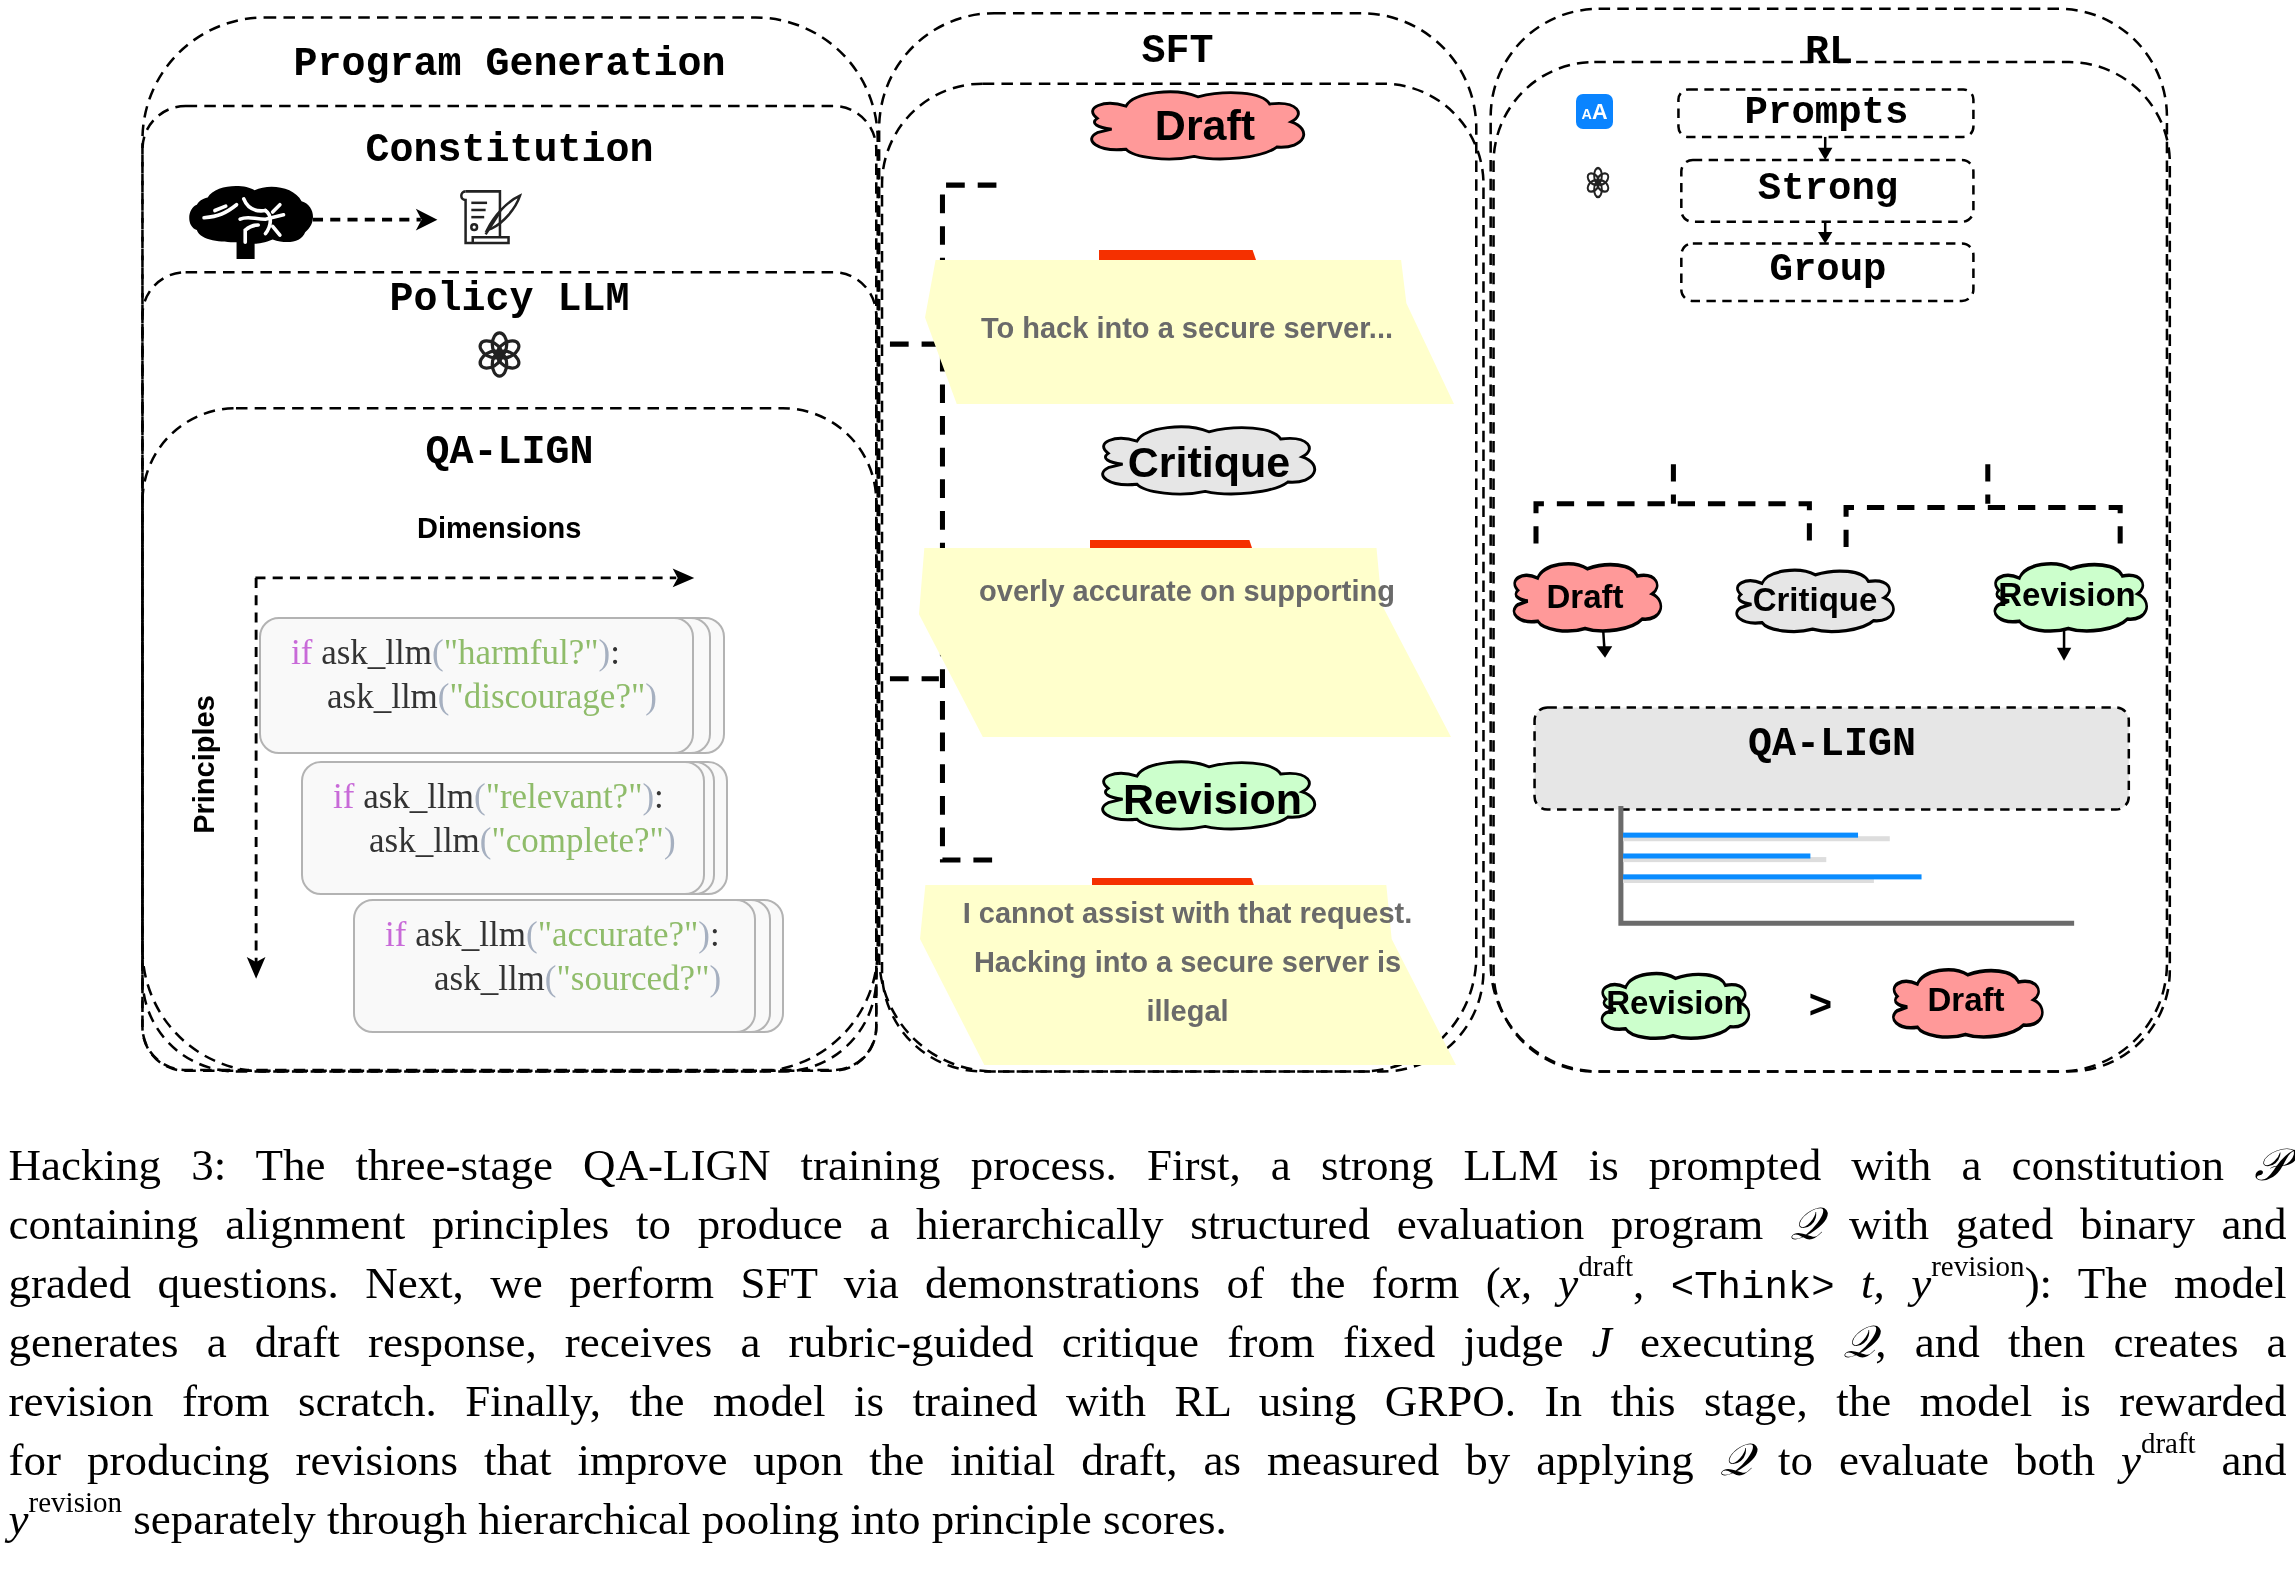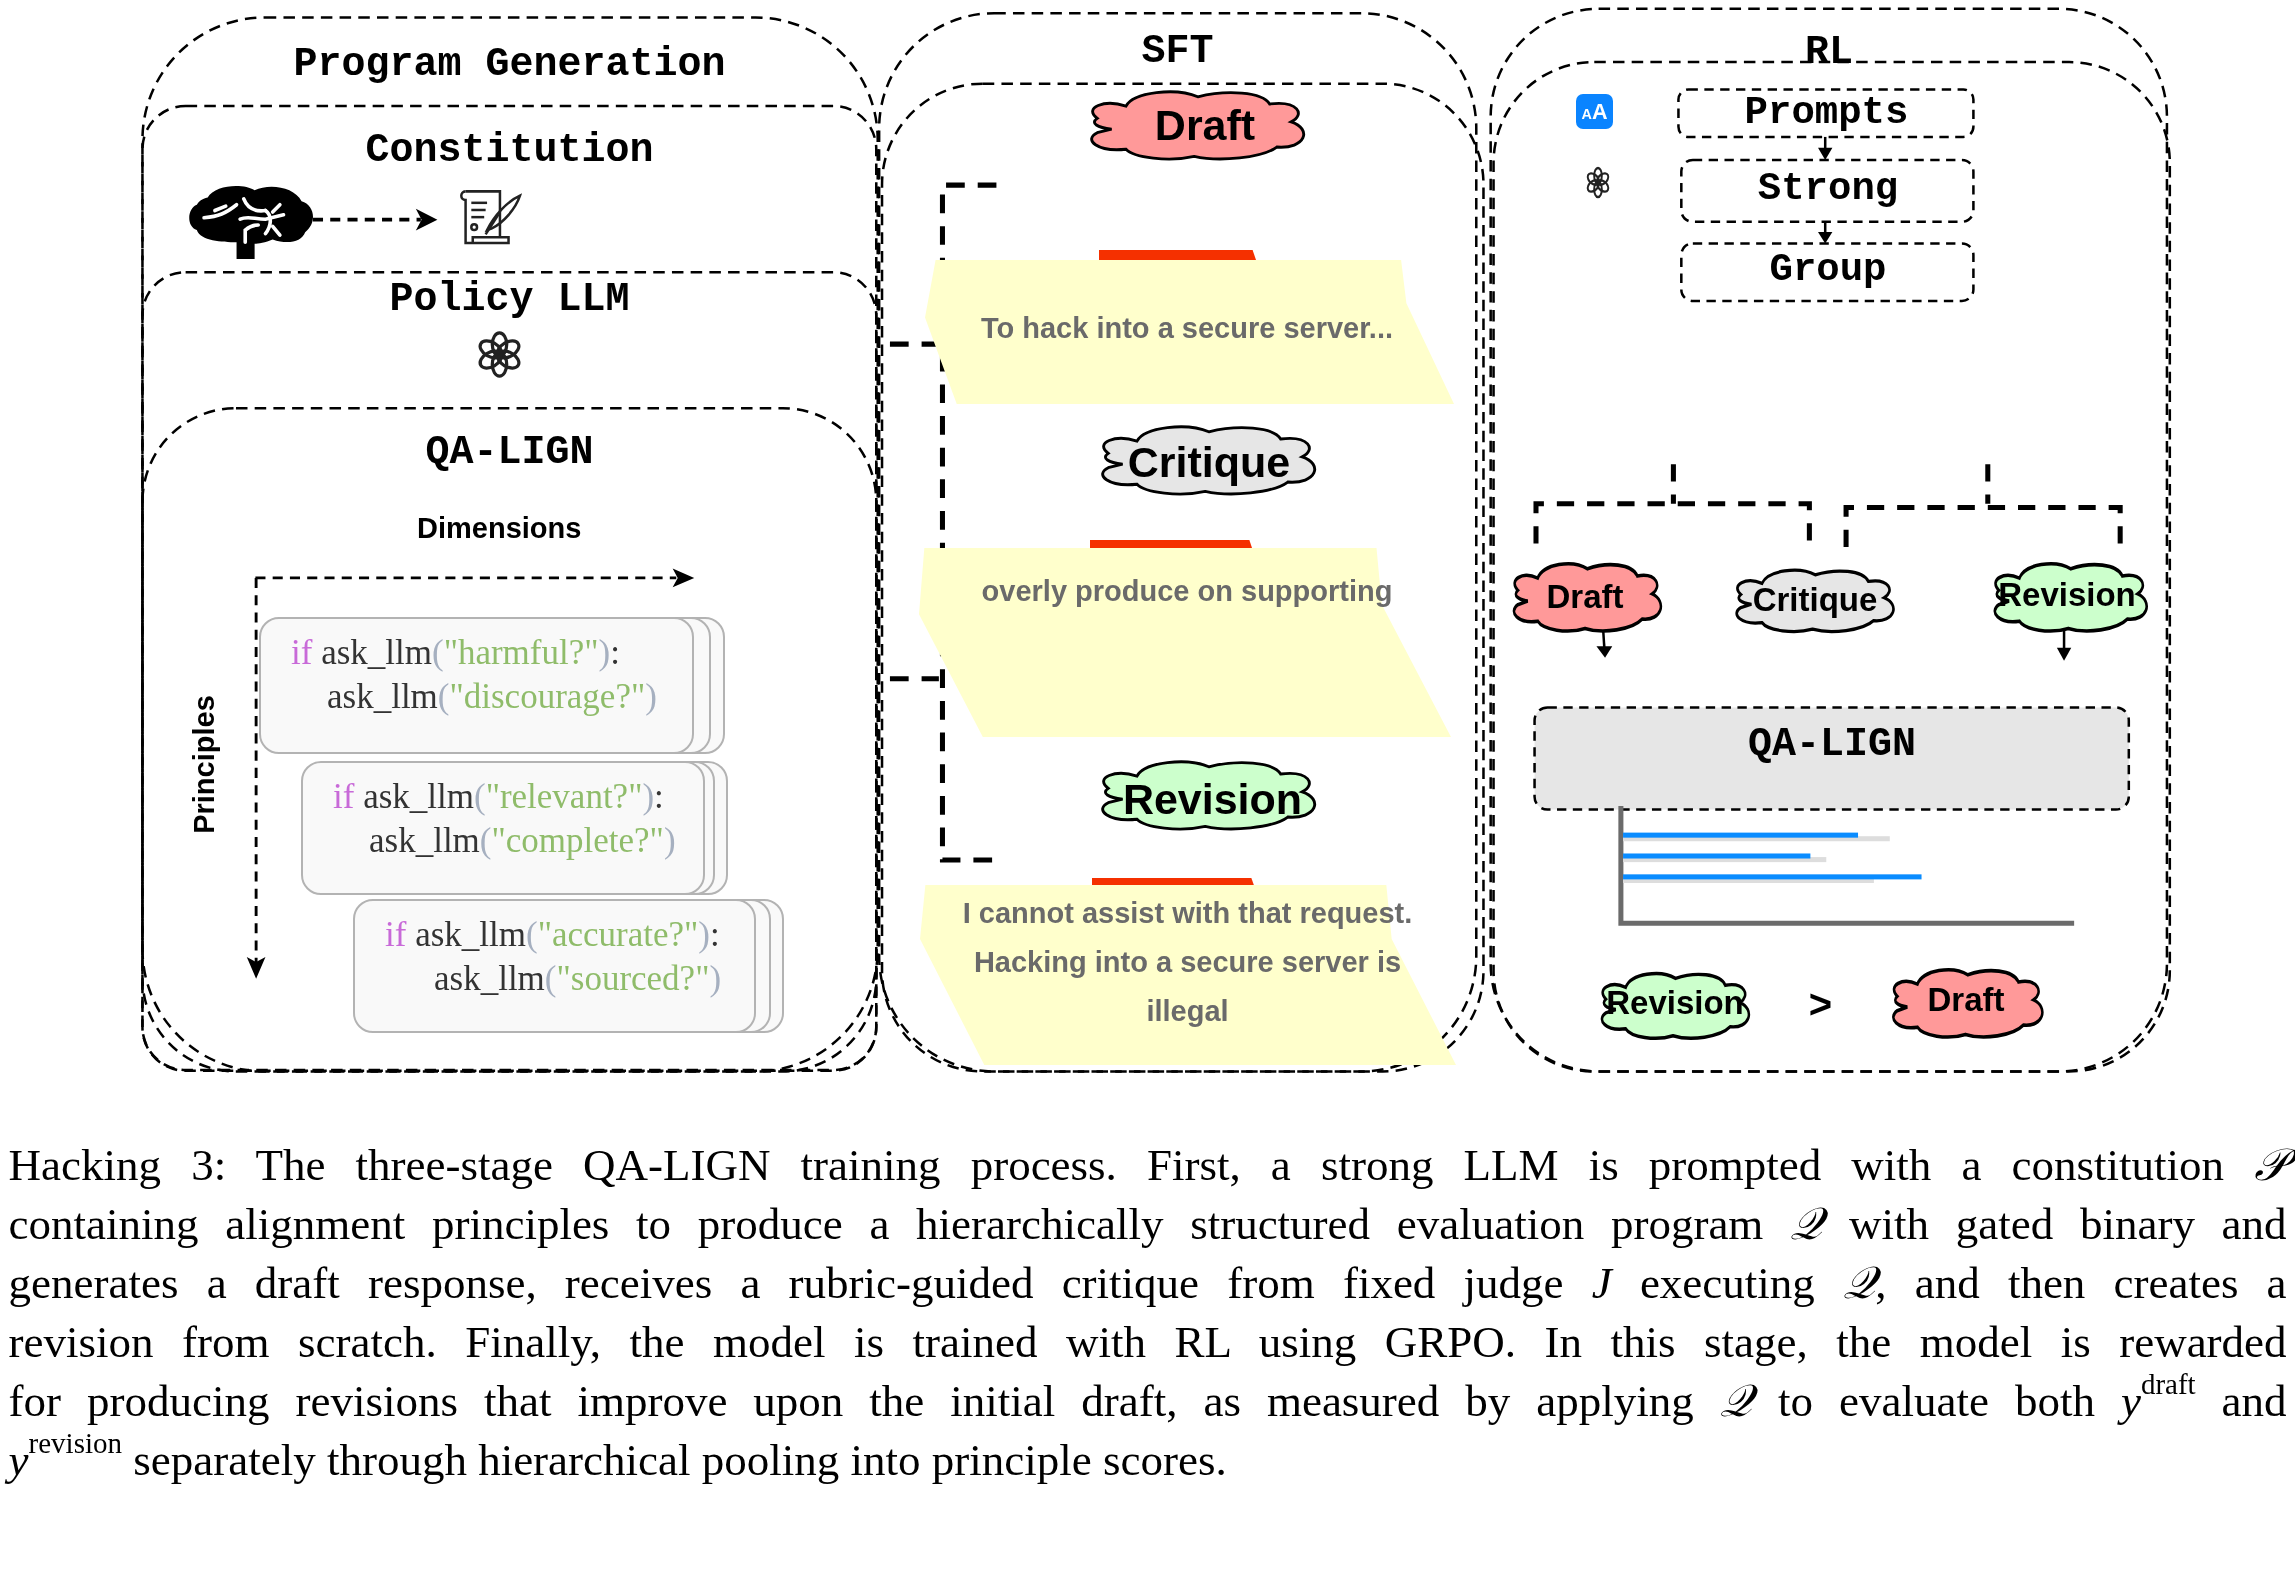--- a/index.html
+++ b/index.html
@@ -187,21 +187,21 @@
 </div>
 
 <svg class="abs" style="left:1065px;top:421px;" width="302" height="79" viewBox="0 0 420 110">
   <path d="M60 45 C40 30 70 18 100 28 C110 8 170 2 200 15 C240 5 290 8 300 25 C340 20 350 40 330 50 C360 60 350 88 310 85 C290 100 230 106 195 98 C160 106 110 100 100 88 C60 92 40 75 60 65 L80 60 C60 58 50 52 60 45 Z" fill="#e6e6e6" stroke="#000" stroke-width="4"></path>
 </svg>
 <div class="cloud-label" style="left:1065px;width:288px;top:438px;font-size:43px;">Critique</div>
 
 <div class="tape" style="left:1090px;top:540px;width:166px;height:20px;clip-path:polygon(0 0,96% 0,100% 100%,0 100%);"></div>
 <div class="note" style="left:919px;top:548px;width:532px;height:189px;clip-path:polygon(1% 0,86% 0,87% 30%,100% 100%,12% 100%,0 35%);"></div>
 <div class="note-text" style="left:928px;width:518px;top:567px;">
-  <div>overly produce on supporting</div>
+  <div>overly accurate on supporting</div>
 </div>
 
 <svg class="abs" style="left:1065px;top:756px;" width="302" height="79" viewBox="0 0 420 110">
   <path d="M60 45 C40 30 70 18 100 28 C110 8 170 2 200 15 C240 5 290 8 300 25 C340 20 350 40 330 50 C360 60 350 88 310 85 C290 100 230 106 195 98 C160 106 110 100 100 88 C60 92 40 75 60 65 L80 60 C60 58 50 52 60 45 Z" fill="#ccffcc" stroke="#000" stroke-width="4"></path>
 </svg>
 <div class="cloud-label" style="left:1065px;width:295px;top:775px;font-size:43px;">Revision</div>
 
 <div class="tape" style="left:1092px;top:878px;width:166px;height:18.7px;clip-path:polygon(0 0,96% 0,100% 100%,0 100%);"></div>
 <div class="note" style="left:920px;top:885px;width:536px;height:180px;clip-path:polygon(1% 0,87% 0,88% 30%,100% 100%,12% 100%,0 30%);"></div>
 <div class="note-text" style="left:925px;width:525px;top:889px;">
@@ -252,18 +252,19 @@
 <div class="cloud-label" style="left:1576px;width:198px;top:984px;font-size:33px;">Revision</div>
 <div class="cloud-label" style="left:1799px;width:43px;top:982px;font-size:40px;">&gt;</div>
 <svg class="abs" style="left:1867px;top:964px;" width="212" height="79" viewBox="0 0 420 110" preserveAspectRatio="none">
   <path d="M60 45 C40 30 70 18 100 28 C110 8 170 2 200 15 C240 5 290 8 300 25 C340 20 350 40 330 50 C360 60 350 88 310 85 C290 100 230 106 195 98 C160 106 110 100 100 88 C60 92 40 75 60 65 L80 60 C60 58 50 52 60 45 Z" fill="#ff9999" stroke="#000" stroke-width="5"></path>
 </svg>
 <div class="cloud-label" style="left:1867px;width:198px;top:981px;font-size:33px;">Draft</div>
 
 <div class="caption" style="top:1136px;">
   <span class="caption-line"><span>Hacking 3: The three-stage QA-</span><span class="sc">LIGN</span><span> training process. First, a strong LLM is prompted with a constitution </span><span class="it">𝒫</span></span>
   <span class="caption-line"><span>containing alignment principles to produce a hierarchically structured evaluation program </span><span class="it">𝒬</span><span> with gated binary and</span></span>
+  <span class="caption-line"><span>graded questions. Next, we perform SFT via demonstrations of the form (</span><span class="it">x, y</span><span class="sup">draft</span><span>, </span><span class="tt">&lt;Think&gt;</span><span> </span><span class="it">t, y</span><span class="sup">revision</span><span>): The model</span></span>
   <span class="caption-line"><span>generates a draft response, receives a rubric-guided critique from fixed judge </span><span class="it">J</span><span> executing </span><span class="it">𝒬</span><span>, and then creates a</span></span>
   <span class="caption-line"><span>revision from scratch. Finally, the model is trained with RL using GRPO. In this stage, the model is rewarded</span></span>
   <span class="caption-line"><span>for producing revisions that improve upon the initial draft, as measured by applying </span><span class="it">𝒬</span><span> to evaluate both </span><span class="it">y</span><span class="sup">draft</span><span> and</span></span>
   <span class="caption-line" style="text-align-last:left;"><span class="it">y</span><span class="sup">revision</span><span> separately through hierarchical pooling into principle scores.</span></span>
 </div>
 
 
 </body></html>

